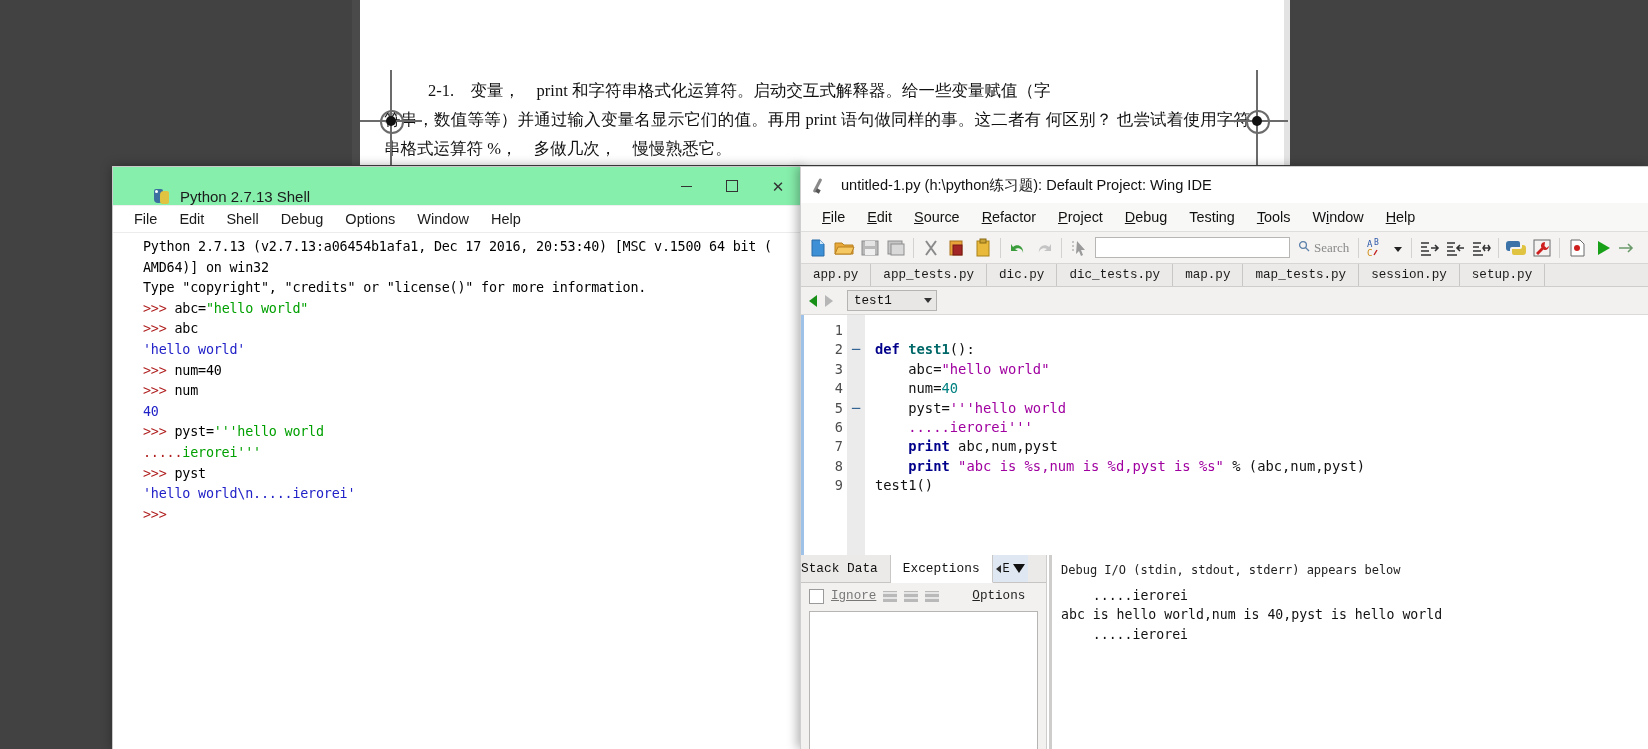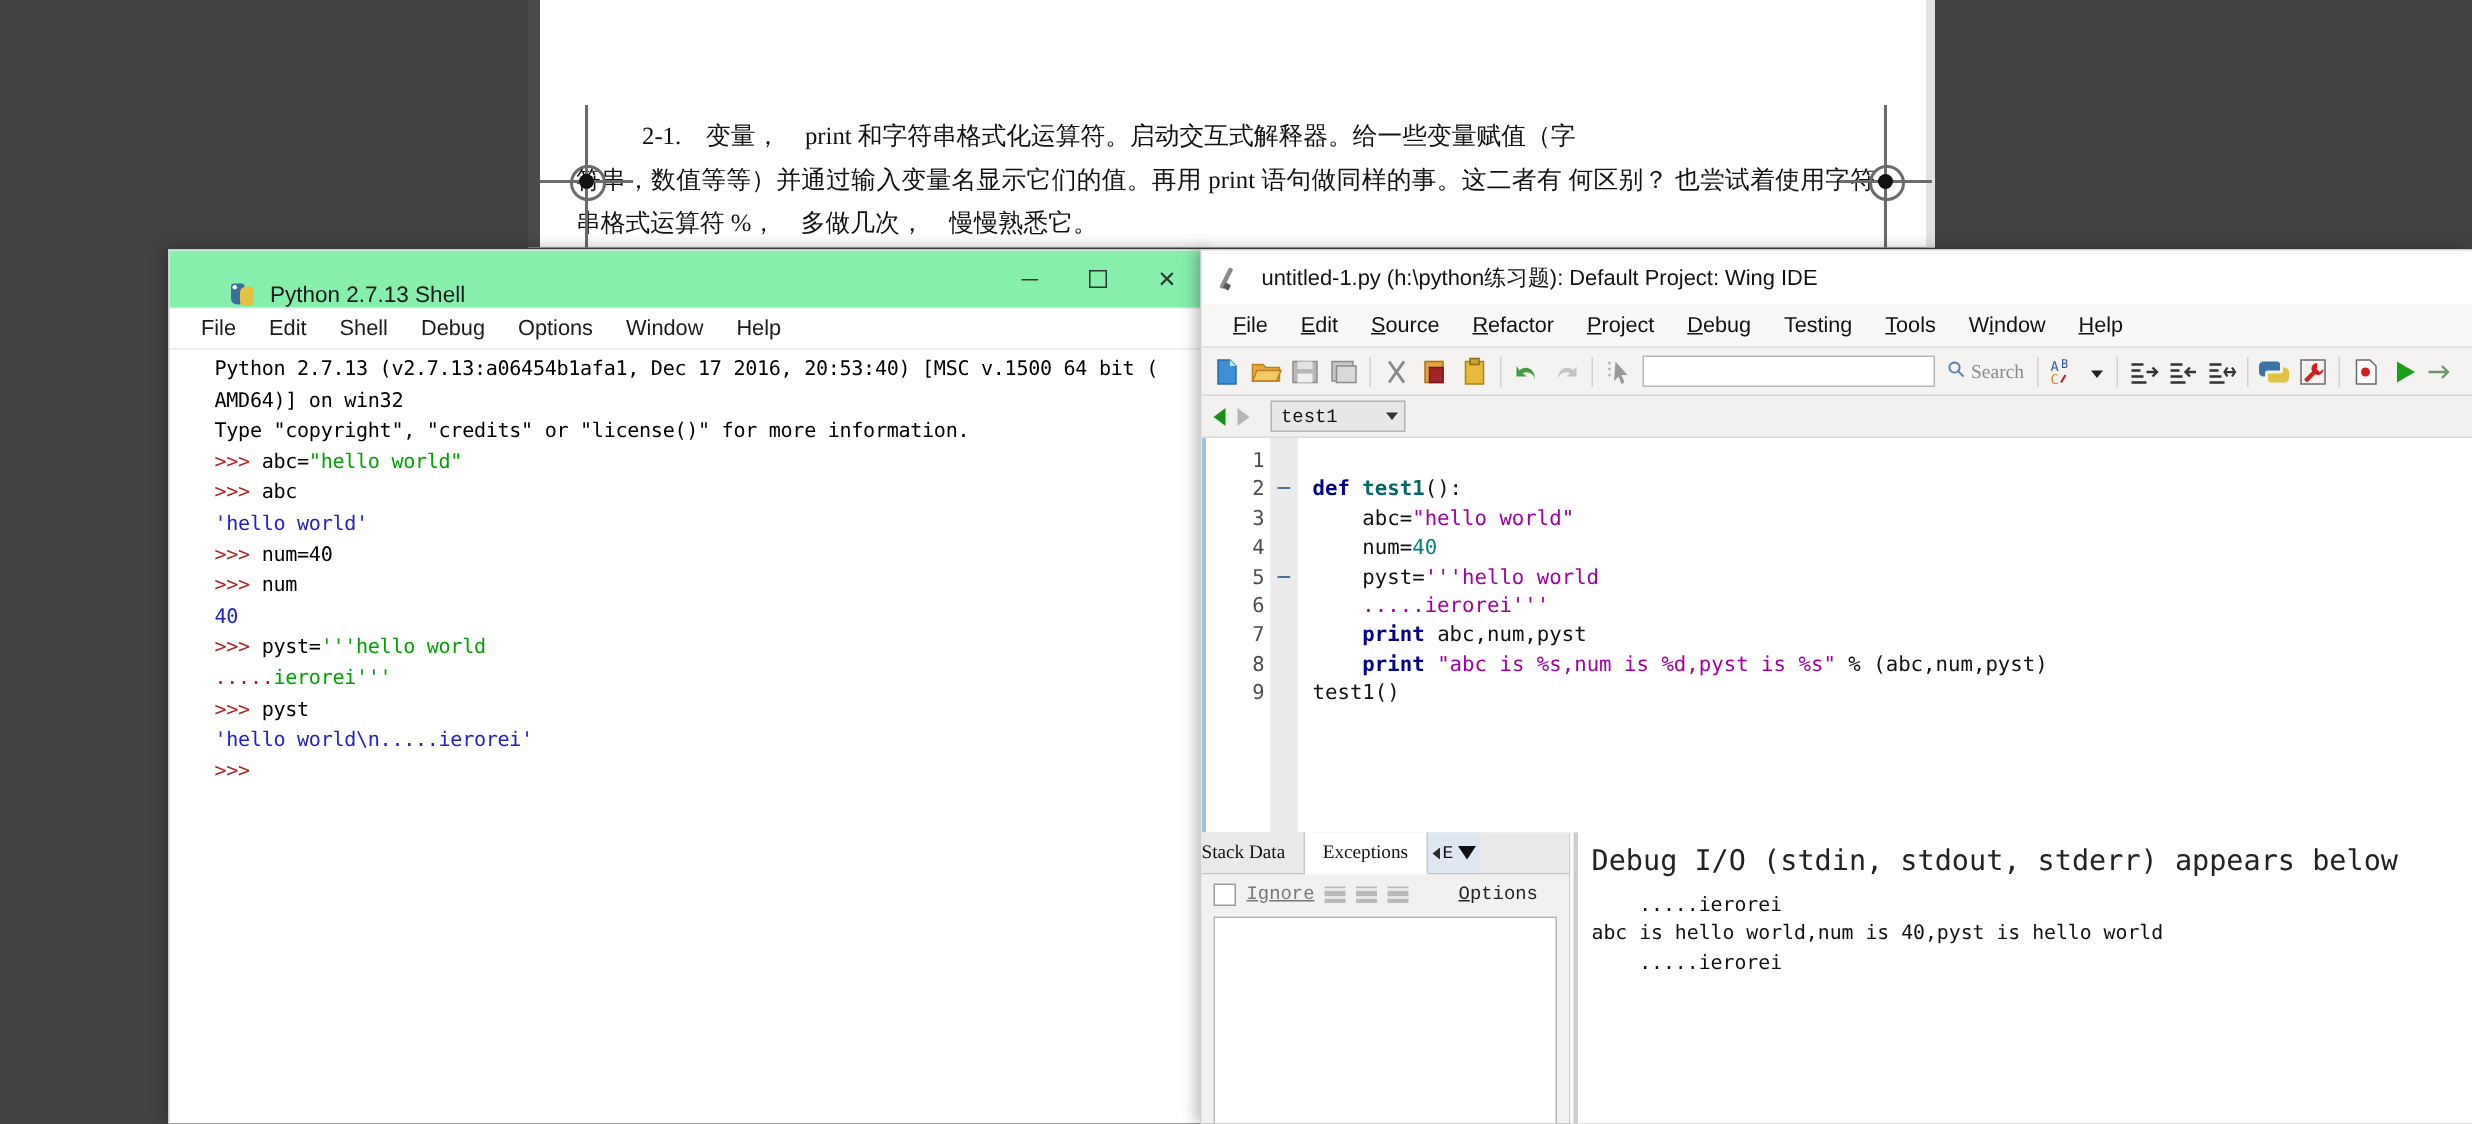--- a/index.html
+++ b/index.html
@@ -118,41 +118,41 @@
   #code-leftborder{position:absolute;left:0;top:0;width:3px;height:100%;background:#9fc3e8;}
 
   
   #wing-lower{position:absolute;left:0;top:388px;width:100%;height:195px;display:flex;}
   .panel{display:flex;flex-direction:column;background:#f2f1f0;}
   #panel-left{width:245px;border-right:1px solid #cfcdcb;}
   #panel-right{flex:1;}
   .panel-tabs{height:27px;display:flex;align-items:stretch;background:#eceae8;border-bottom:1px solid #c7c5c3;}
   .panel-tabs .pt{
     padding:0 12px;display:flex;align-items:center;
-    font-family:Liberation Serif, serif;font-size:12.8px;color:#111;
+    font-family:Liberation Mono, monospace;font-size:12.8px;color:#111;
     border-right:1px solid #c9c7c5;white-space:nowrap;background:#eceae8;
   }
   .panel-tabs .pt.active{background:#ffffff;border-bottom:1px solid #ffffff;margin-bottom:-1px;}
   .tabscroll{display:flex;align-items:center;padding:0 3px;background:#dfe8f2;}
   .tabscroll .tri-l{width:0;height:0;border-top:4px solid transparent;border-bottom:4px solid transparent;border-right:5px solid #2a2a2a;margin-right:2px;}
   .tabscroll .lbl{font-family:"Liberation Mono",monospace;font-size:12px;color:#111;}
   .tabscroll .tri-d{width:0;height:0;border-left:6px solid transparent;border-right:6px solid transparent;border-top:9px solid #111;margin-left:3px;}
 
   .exc-toolbar{height:26px;display:flex;align-items:center;padding-left:8px;background:#f2f1f0;gap:7px;}
   .chk{width:13px;height:13px;border:1px solid #9a9a9a;background:#fff;}
   .exc-toolbar .txt{font-family:"Liberation Mono",monospace;font-size:12.6px;color:#777;text-decoration:underline;}
   .exc-toolbar .dimico{width:14px;height:11px;background:
     repeating-linear-gradient(0deg,#b9b9b9 0 3px,#e6e6e6 3px 5px);}
   .exc-toolbar .opt{margin-left:26px;font-family:"Liberation Mono",monospace;font-size:12.6px;color:#222;}
   .exc-toolbar .opt u{text-decoration:underline;}
   #exc-body{flex:1;margin:2px 8px 0 8px;background:#ffffff;border:1px solid #b7b5b3;}
 
   #dbgio-body{flex:1;background:#ffffff;padding:8px 0 0 14px;position:relative;}
   #dbgio-body .bar{position:absolute;left:2px;top:0;width:3px;height:100%;background:#cfcdcb;}
-  .dio-note{font-family:"DejaVu Sans Mono","Liberation Mono",monospace;font-size:19px;color:#222;margin-bottom:9px;}
+  .dio-note{font-family:"DejaVu Sans Mono","Liberation Mono",monospace;font-size:12px;color:#222;margin-bottom:9px;}
   .dio-line{font-family:"DejaVu Sans Mono","Liberation Mono",monospace;font-size:13.2px;line-height:19.4px;color:#111;white-space:pre;}
 </style>
 </head>
 <body>
 
 <div id="book-page">
   <div class="left-edge"></div>
   <div class="right-edge"></div>
 
 
@@ -364,20 +364,30 @@
           <path d="M6 4l12 7-12 7z" fill="#19a019"></path>
         </svg>
     </div>
     <div class="tb" style="width:16px">
       <svg width="16" height="22" viewBox="0 0 16 22">
           <path d="M1 11h12M10 7l4 4-4 4" stroke="#6a9a6a" stroke-width="1.6" fill="none"></path>
         </svg>
     </div>
   </div>
 
+  <div id="wing-filetabs">
+      <div class="ft">app.py</div>
+      <div class="ft">app_tests.py</div>
+      <div class="ft">dic.py</div>
+      <div class="ft">dic_tests.py</div>
+      <div class="ft">map.py</div>
+      <div class="ft">map_tests.py</div>
+      <div class="ft">session.py</div>
+      <div class="ft">setup.py</div>
+    </div>
 
   <div id="wing-editor-nav">
     <span class="navarrow left"></span>
     <span class="navarrow right"></span>
     <div id="scope-select">
       <span>test1</span>
       <span class="car"></span>
     </div>
   </div>
 

